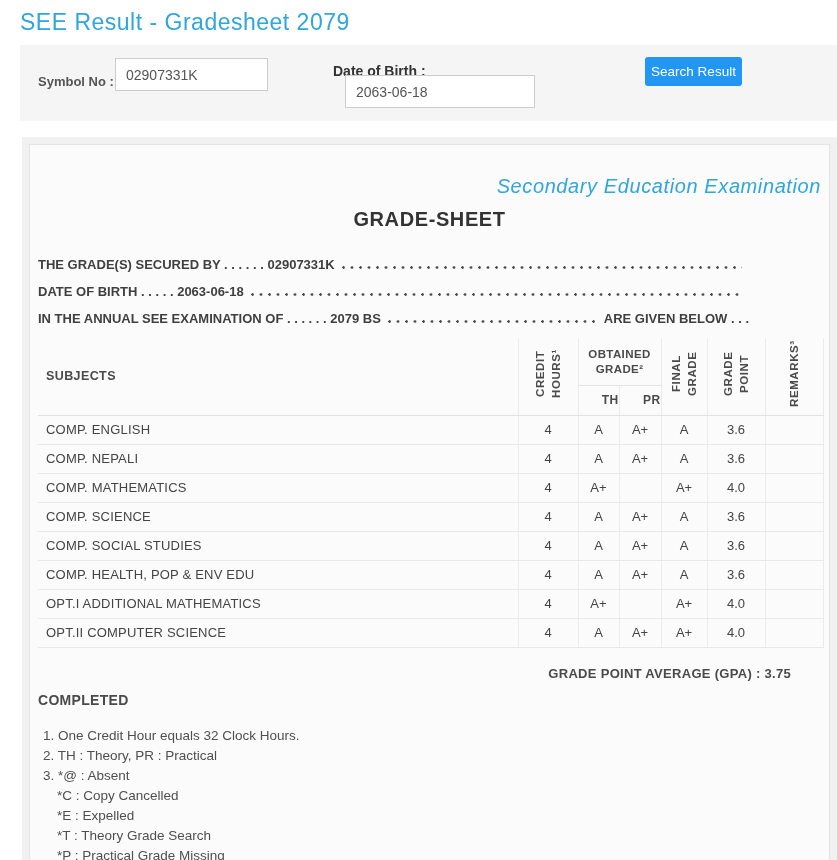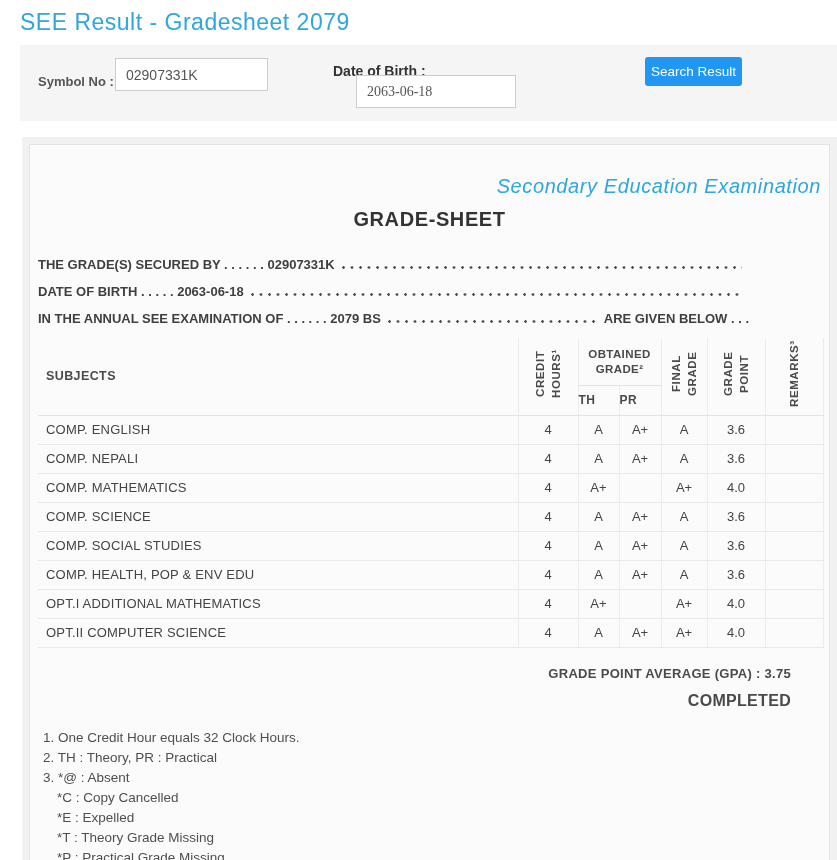--- a/index.html
+++ b/index.html
@@ -11,21 +11,21 @@
   .page-title { position: absolute; left: 20px; top: 9px; font-size: 23px; font-weight: 400;
     color: #2fa6dc; letter-spacing: 0.5px; }
 
   
   .form-bar { position: absolute; left: 20px; right: 0; top: 45px; height: 76px; background: #f5f5f5; }
   .symbol-lbl { position: absolute; left: 18px; top: 29px; font-size: 13px; font-weight: bold; color: #555; }
   .txt { position: absolute; height: 33px; border: 1px solid #cccccc; background: #ffffff;
     font-size: 14px; color: #555; padding: 0 10px; font-family: inherit; }
   .symbol-input { left: 95px; top: 13px; width: 153px; }
   .dob-lbl { position: absolute; left: 313px; top: 18px; font-size: 14px; font-weight: bold; color: #333; }
-  .dob-input { left: 336px; top: 30px; width: 160px; font-family: Liberation Serif, serif; }
+  .dob-input { left: 325px; top: 30px; width: 190px; }
   .search-btn { position: absolute; left: 625px; top: 12px; width: 97px; height: 29px;
     background: #2196f3; color: #ffffff; border: 0; border-radius: 3px; font-size: 13.5px;
     font-family: inherit; cursor: pointer; }
 
   
   .main { position: absolute; left: 22px; right: 0; top: 137px; bottom: 0; background: #f1f1f1; padding: 7px; }
   .card { height: 740px; background: #fbfbfb; border: 1px solid #e4e4e4; padding: 0 8px; }
 
   .heading { margin-top: 30px; text-align: right; color: #2fa6dc; font-size: 20px;
     font-weight: 400; letter-spacing: 0.6px; font-style: italic; }
@@ -42,34 +42,34 @@
   
   table.grades { margin-top: 12px; width: 100%; border-collapse: collapse; table-layout: fixed; }
   col.c-sub { width: 480px; } col.c-credit { width: 60px; } col.c-th { width: 41px; }
   col.c-pr { width: 42px; } col.c-final { width: 46px; } col.c-point { width: 58px; } col.c-rem { width: 58px; }
   .grades th { font-weight: bold; color: #4a4a4a; }
   .grades thead tr.r1 { height: 47px; } .grades thead tr.r2 { height: 30px; }
   .grades th, .grades td { vertical-align: middle; }
   .h-sub { text-align: left; padding-left: 8px; font-size: 12.5px; letter-spacing: 0.4px; }
   .h-obt { font-size: 11.5px; text-align: center; line-height: 1.3; letter-spacing: 0.4px;
     border-bottom: 1px solid #e3e3e3; padding: 4px 6px 2px; }
-  .h-sub2 { font-size: 12px; text-align: left; letter-spacing: 0.4px; }
+  .h-sub2 { font-size: 12px; text-align: right; letter-spacing: 0.4px; }
   .vtext { display: inline-block; writing-mode: vertical-rl; transform: rotate(180deg);
     max-height: 66px; line-height: 1.4; font-size: 11.5px; letter-spacing: 0.6px; white-space: normal; }
   .h-vert { text-align: center; }
   .grades thead tr.r2 th, .grades thead th[rowspan] { border-bottom: 1px solid #e3e3e3; }
   .grades th:not(.h-sub), .grades td:not(.sub) { border-left: 1px solid #ececec; }
   .grades th:last-child, .grades td:last-child { border-right: 1px solid #ececec; }
   .grades td { height: 29px; font-size: 13px; color: #444; border-bottom: 1px solid #e9e9e9; }
   .grades td.sub { text-align: left; padding-left: 8px; letter-spacing: 0.2px; }
   .grades td.num { text-align: center; }
 
   .gpa { margin-top: 18px; text-align: right; padding-right: 30px; font-size: 13px;
     font-weight: bold; color: #4a4a4a; letter-spacing: 0.3px; }
-  .completed { margin-top: 11px; text-align: right; padding-right: 30px; font-size: 16px;
+  .completed { margin-top: 11px; text-align: left; padding-right: 30px; font-size: 14px;
     font-weight: bold; color: #4a4a4a; letter-spacing: 0.3px; }
 
   .footnotes { margin-top: 18px; padding-left: 5px; color: #4f4f4f; font-size: 13.5px; line-height: 20px; }
   .fn.indent { padding-left: 14px; }
 </style>
 </head>
 <body>
 
 <div class="page">
 
@@ -207,19 +207,19 @@
 
       <div class="gpa">GRADE POINT AVERAGE (GPA) : 3.75</div>
       <div class="completed">COMPLETED</div>
 
       <div class="footnotes">
         <div class="fn">1. One Credit Hour equals 32 Clock Hours.</div>
         <div class="fn">2. TH : Theory, PR : Practical</div>
         <div class="fn">3. *@ : Absent</div>
         <div class="fn indent">*C : Copy Cancelled</div>
         <div class="fn indent">*E : Expelled</div>
-        <div class="fn indent">*T : Theory Grade Missing</div>
+        <div class="fn indent">*T : Theory Grade Search</div>
         <div class="fn indent">*P : Practical Grade Missing</div>
       </div>
 
     </div>
   </div>
 </div>
 
 </body></html>

